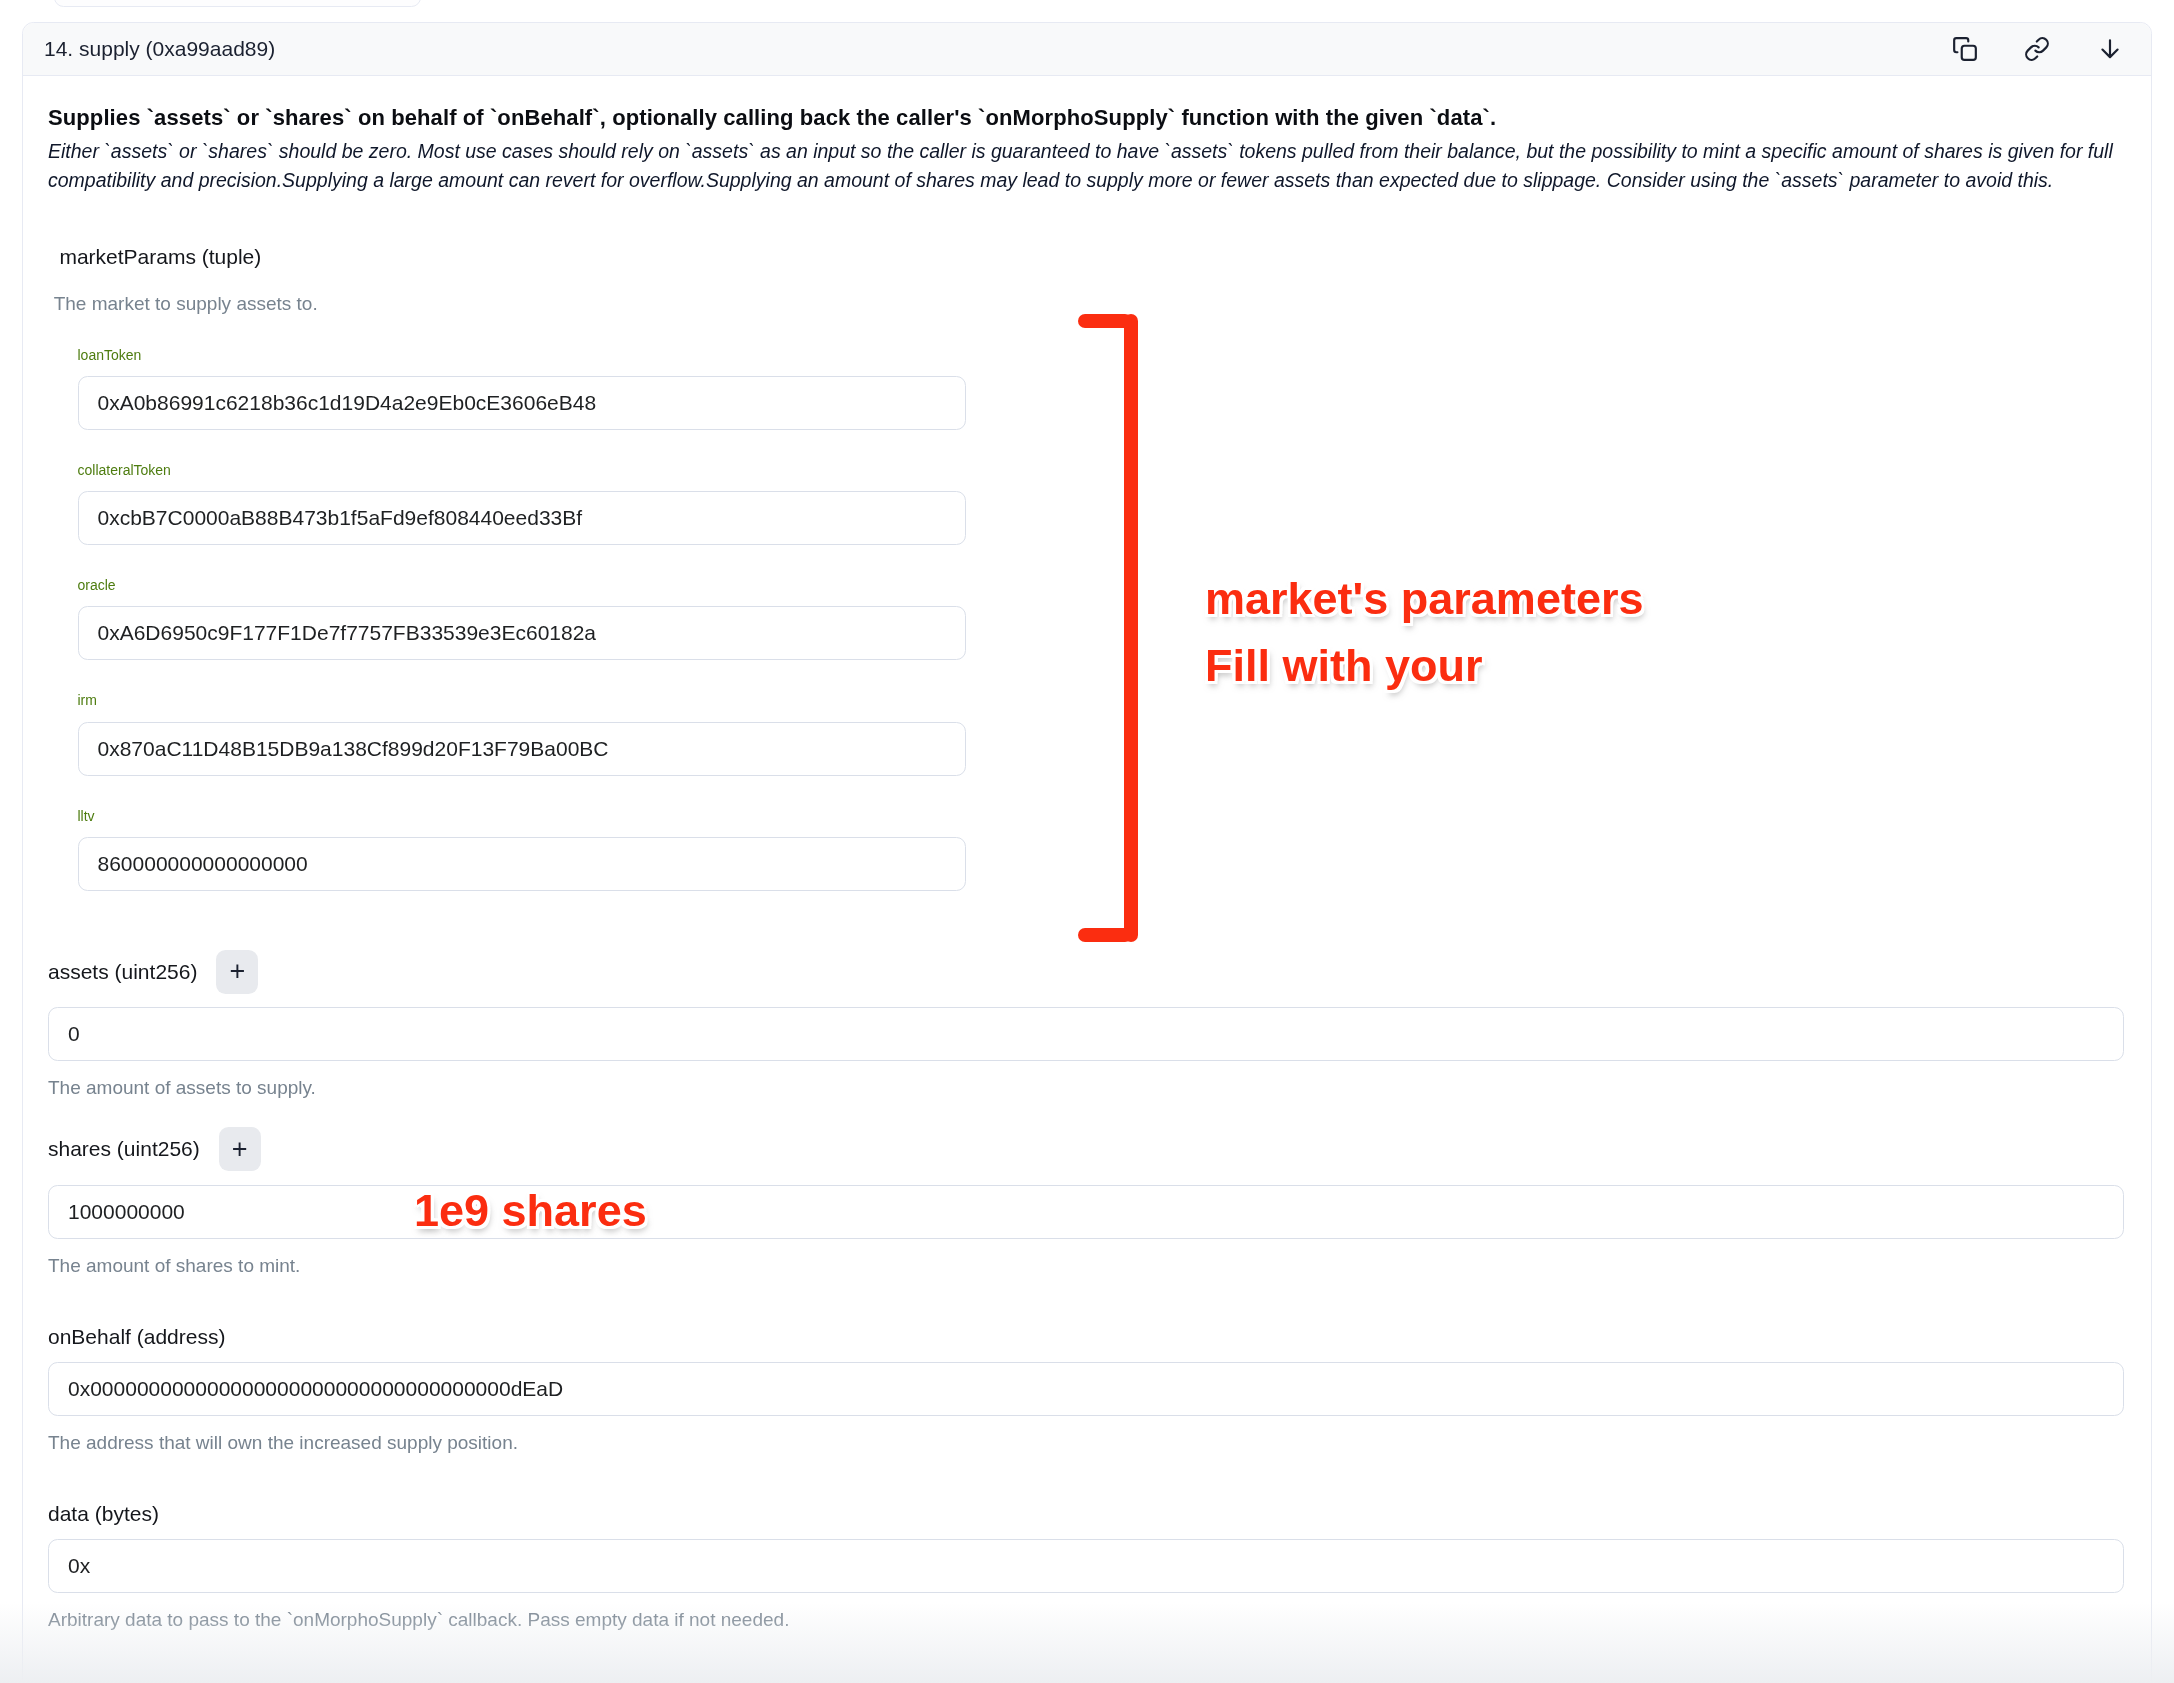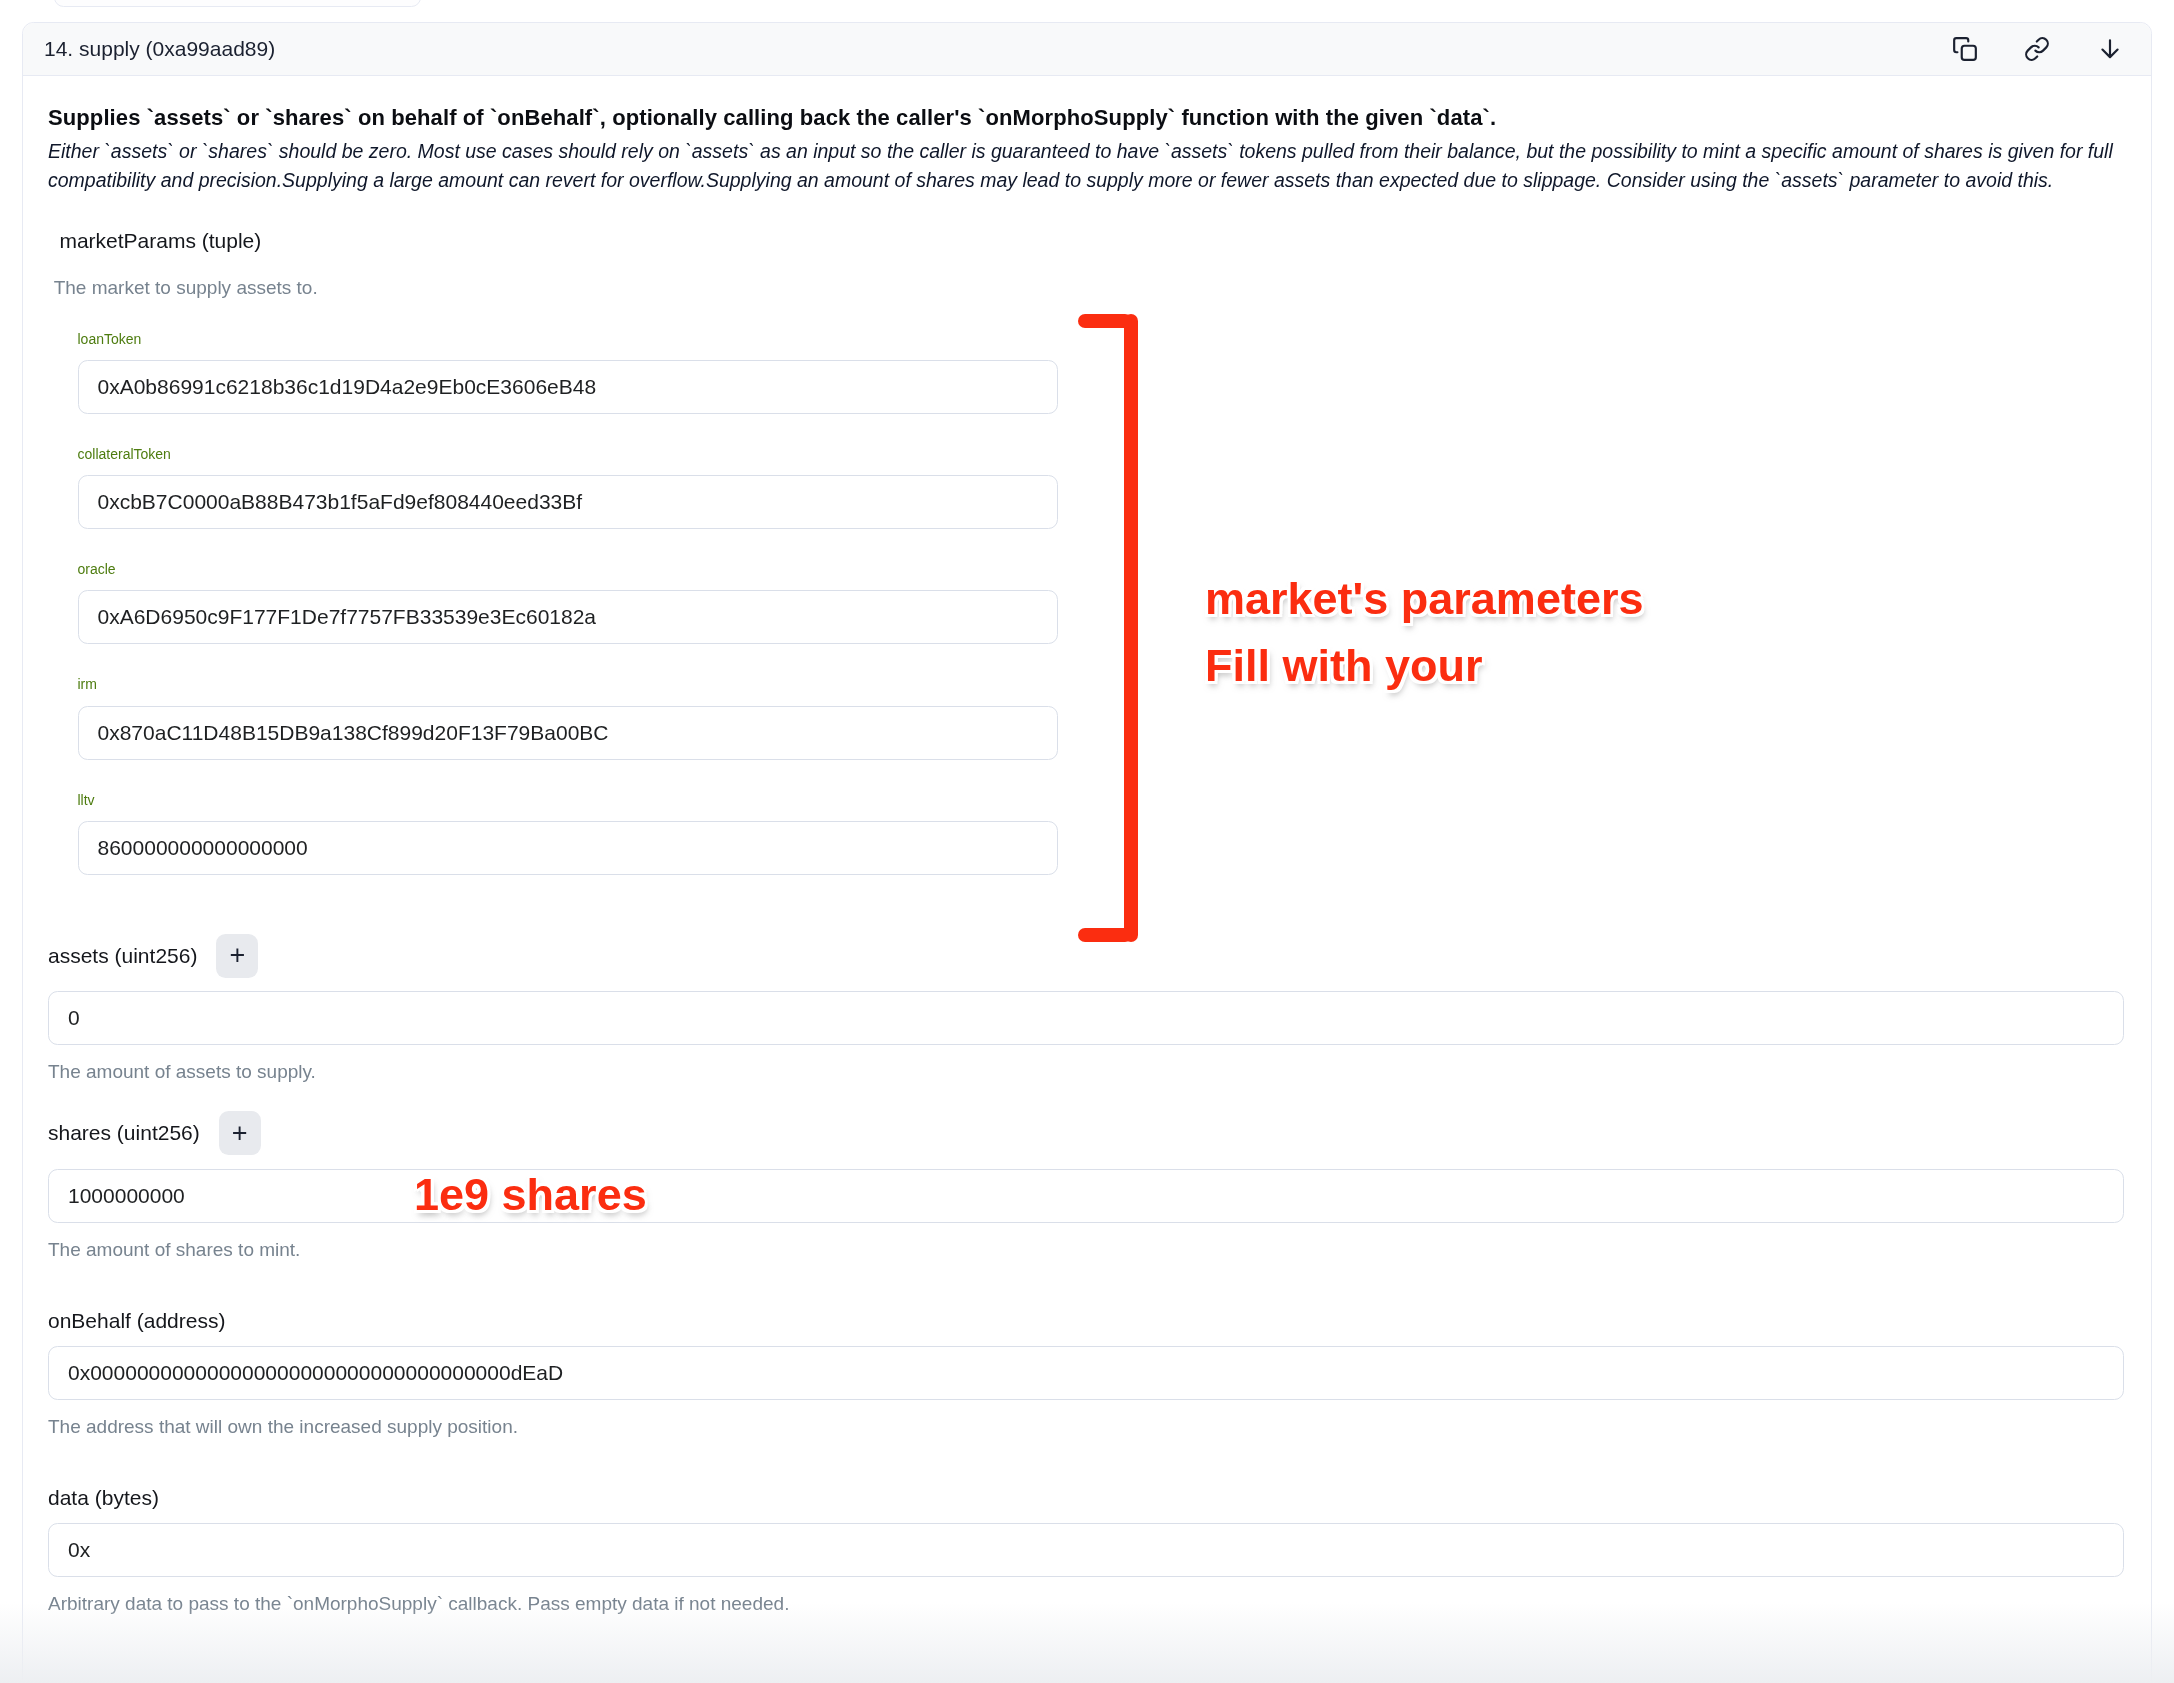--- a/index.html
+++ b/index.html
@@ -25,26 +25,26 @@
 
   .card-body { padding:28.5px 27px 0 25px; }
 
   .desc-bold { font-size:22px; font-weight:bold; color:#0b0d12; letter-spacing:0.1px; }
   .desc-italic { margin-top:6.7px; font-size:19.5px; font-style:italic; color:#0f172a;
     line-height:1.47; max-width:2097px; }
 
   .section-label { font-size:21px; color:#15171c; }
   .helper { font-size:19px; color:#77838f; }
 
-  .mp-label { margin-top:34px; margin-left:11.4px; }
+  .mp-label { margin-top:50px; margin-left:11.4px; }
   .mp-helper { margin-top:24px; margin-left:5.7px; }
 
   .tuple-group { padding-left:29.5px; }
   .tuple-field .field-label { margin-top:32px; font-size:14px; color:#4d7c0f; }
-  .tuple-field .text-input { width:980px; }
+  .tuple-field .text-input { width:888px; }
 
   .text-input { display:block; margin-top:13.3px; height:54px; border:1px solid #dadfe9;
     border-radius:9.5px; background:#fff; font-size:21px; color:#1e2022;
     padding:0 19px; font-family:"Liberation Sans", sans-serif; outline:none; width:100%; }
 
   .param-block { position:relative; }
   .label-row { display:flex; align-items:center; gap:19px; }
   .plus-btn { width:42px; height:44px; background:#e8eaee; border:none; border-radius:9.5px;
     font-size:27px; color:#1b2130; cursor:pointer; line-height:1;
     display:flex; align-items:center; justify-content:center; }

